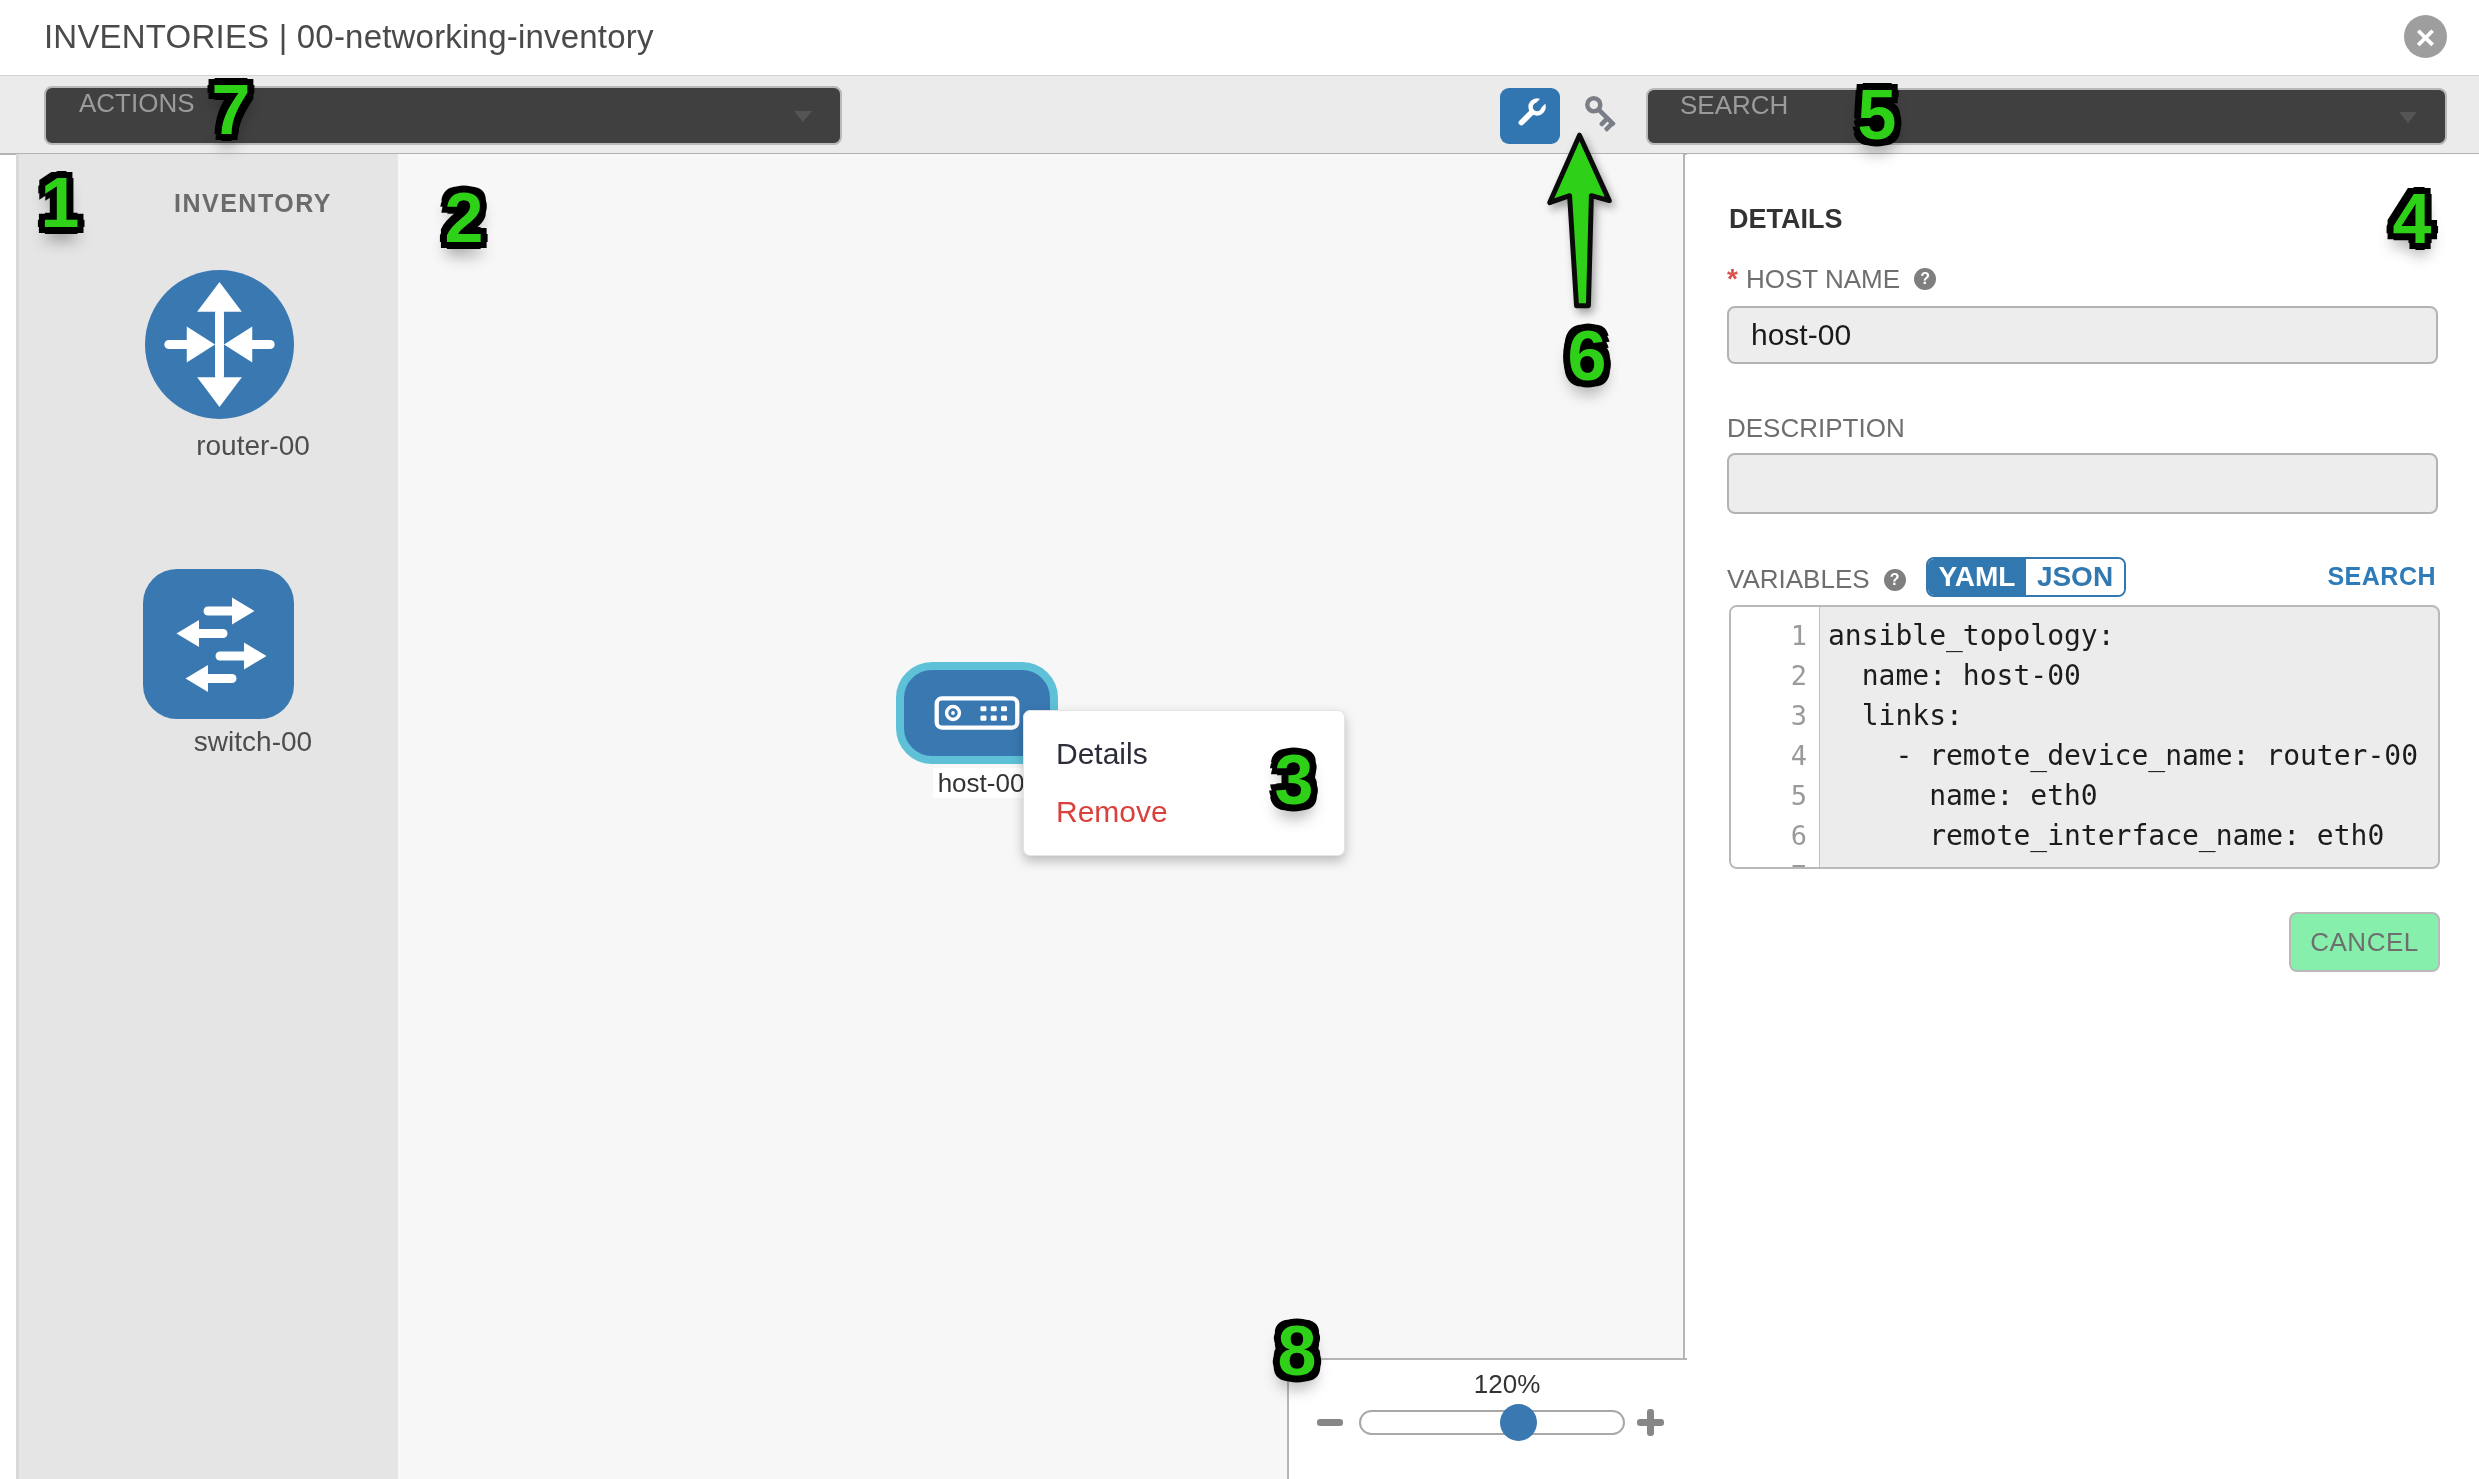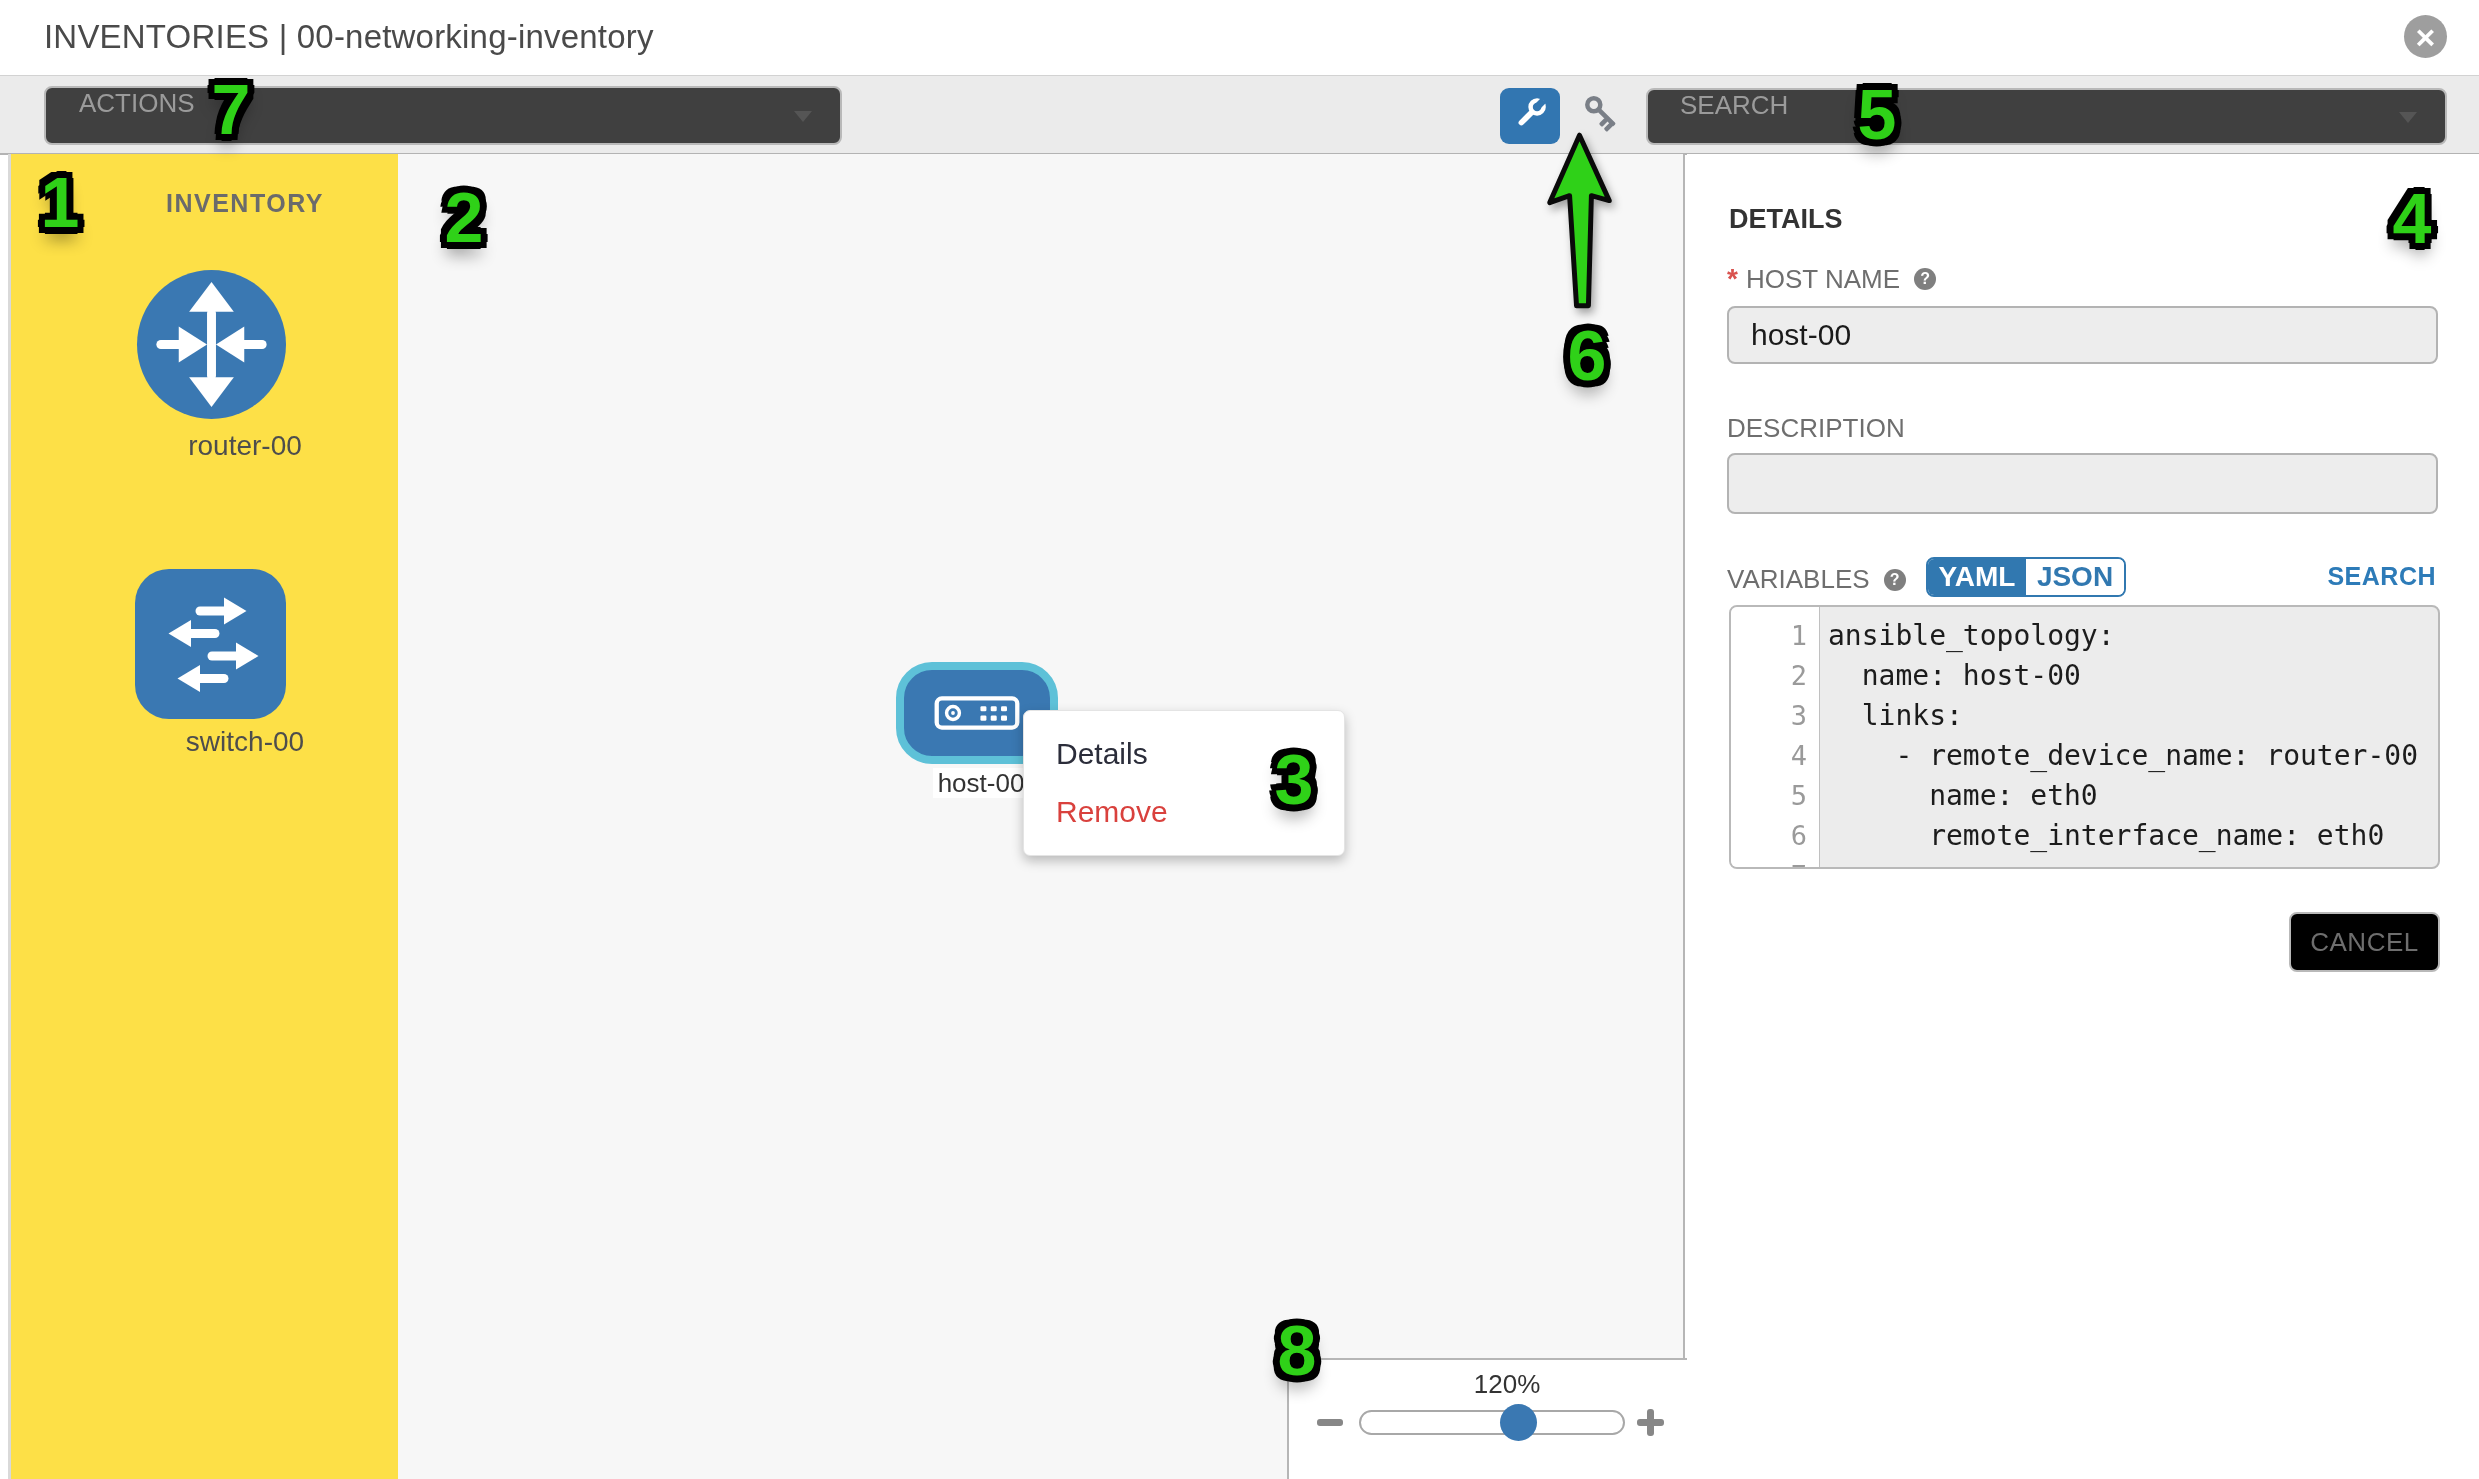--- a/index.html
+++ b/index.html
@@ -38,21 +38,21 @@
     position:absolute; left:1500px; top:12px; width:60px; height:56px;
     background:#3276b1; border-radius:9px; display:flex; align-items:center; justify-content:center;
     cursor:pointer;
   }
   .key-btn {
     position:absolute; left:1575px; top:15px; width:56px; height:50px;
     display:flex; align-items:center; justify-content:center; cursor:pointer; background:transparent;
   }
   
   .sidebar {
-    position:absolute; left:8px; top:154px; width:473px; height:1325px; background:#fde047;
+    position:absolute; left:16px; top:154px; width:473px; height:1325px; background:#e5e5e5;
     border-right:2px solid #b6b6b6; border-left:3px solid #d9d9d9;
   }
   .sidebar-title {
     position:absolute; left:0; top:35px; width:100%; text-align:center;
     font-size:25px; font-weight:bold; color:#6b6b6b; letter-spacing:1.5px;
   }
   .node-router {
     position:absolute; left:126px; top:116px; width:149px; height:149px;
     background:#3a78b2; border-radius:50%; cursor:pointer;
   }
@@ -151,21 +151,21 @@
   .ln {
     height:40px; line-height:40px; text-align:right; padding-right:12px;
     font-size:27px; color:#9a9a9a; font-family:"DejaVu Sans Mono", monospace;
   }
   .cl {
     height:40px; line-height:40px; padding-left:8px; white-space:pre;
     font-size:28px; color:#1c1c1c; font-family:"DejaVu Sans Mono", monospace;
   }
   .cancel-btn {
     position:absolute; left:602px; top:758px; width:151px; height:60px;
-    background:#000000; border:2px solid #b9b9b9; border-radius:8px;
+    background:#86efac; border:2px solid #b9b9b9; border-radius:8px;
     font-size:26px; color:#6e6e6e; letter-spacing:0.5px;
     display:flex; align-items:center; justify-content:center; cursor:pointer;
   }
   
   .ann {
     position:absolute; width:80px; text-align:center; font-size:70px; line-height:72px;
     font-weight:900; color:#2fd118; z-index:50; pointer-events:none;
     text-shadow:
       -6px -6px 0 #000, 6px -6px 0 #000, -6px 6px 0 #000, 6px 6px 0 #000,
       -7px 0 0 #000, 7px 0 0 #000, 0 -7px 0 #000, 0 7px 0 #000,

